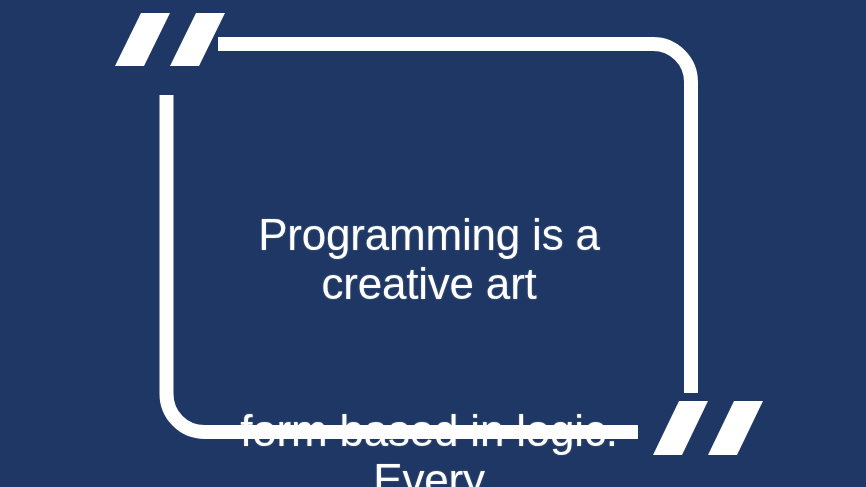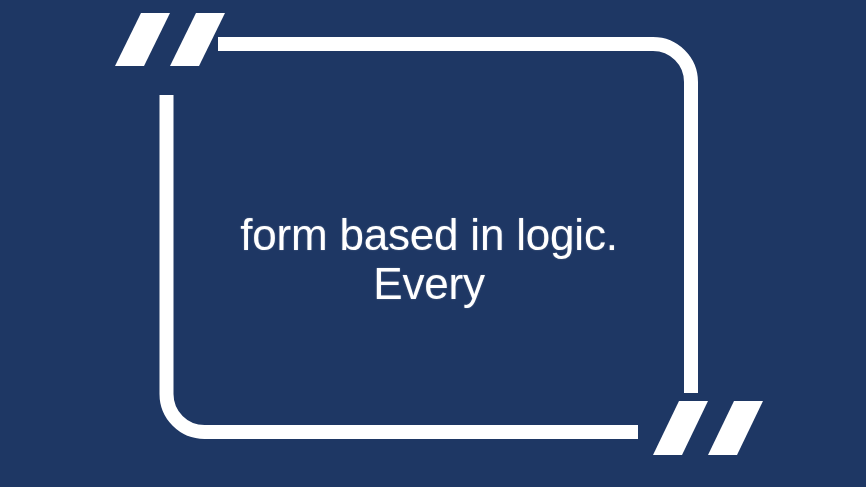--- a/index.html
+++ b/index.html
@@ -68,19 +68,20 @@
       <polygon points="196,13 225,13 199,66 170,66" fill="#ffffff"></polygon>
     </g>
 
     <g>
       <polygon points="679,401 708,401 682,455 653,455" fill="#ffffff"></polygon>
       <polygon points="734,401 763,401 737,455 708,455" fill="#ffffff"></polygon>
     </g>
   </svg>
 
   <div id="quote-text" style="color: rgb(255, 255, 255);">
+    <span class="quote-line">Programming is a creative art</span>
     <span class="quote-line">form based in logic. Every</span>
     
     
     
   </div>
 
 </div>
 
 </body></html>

